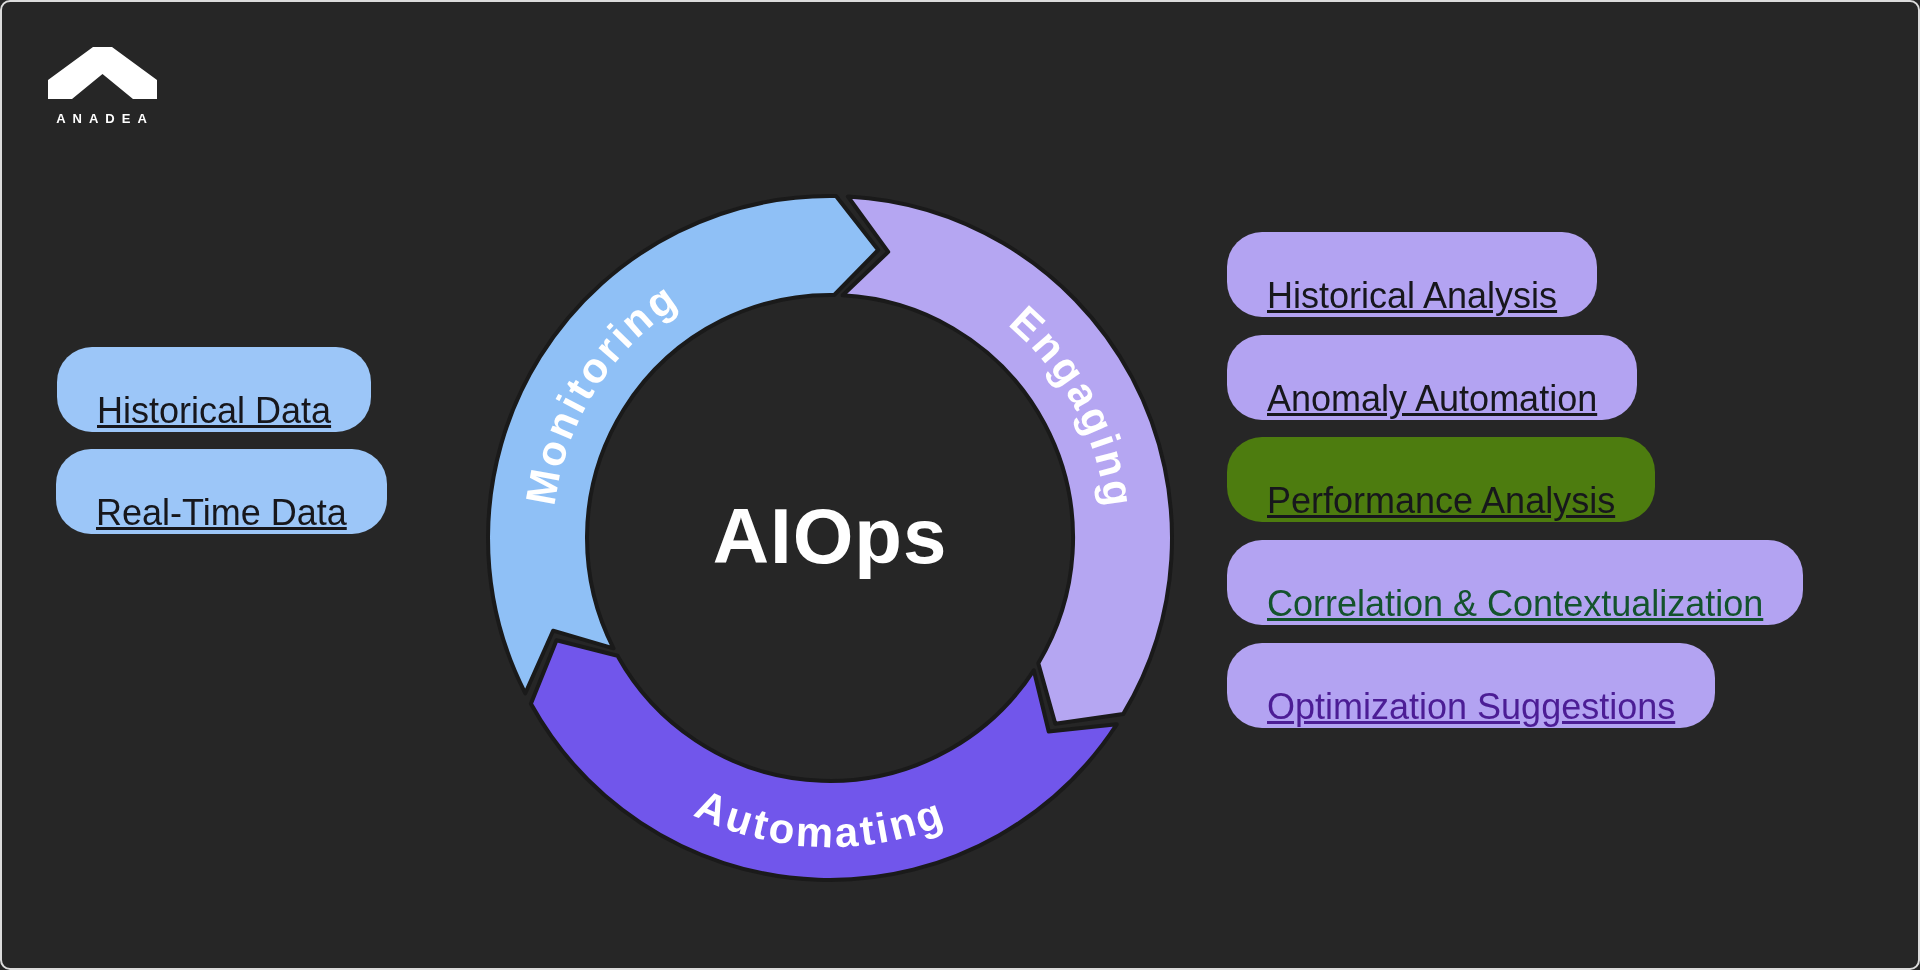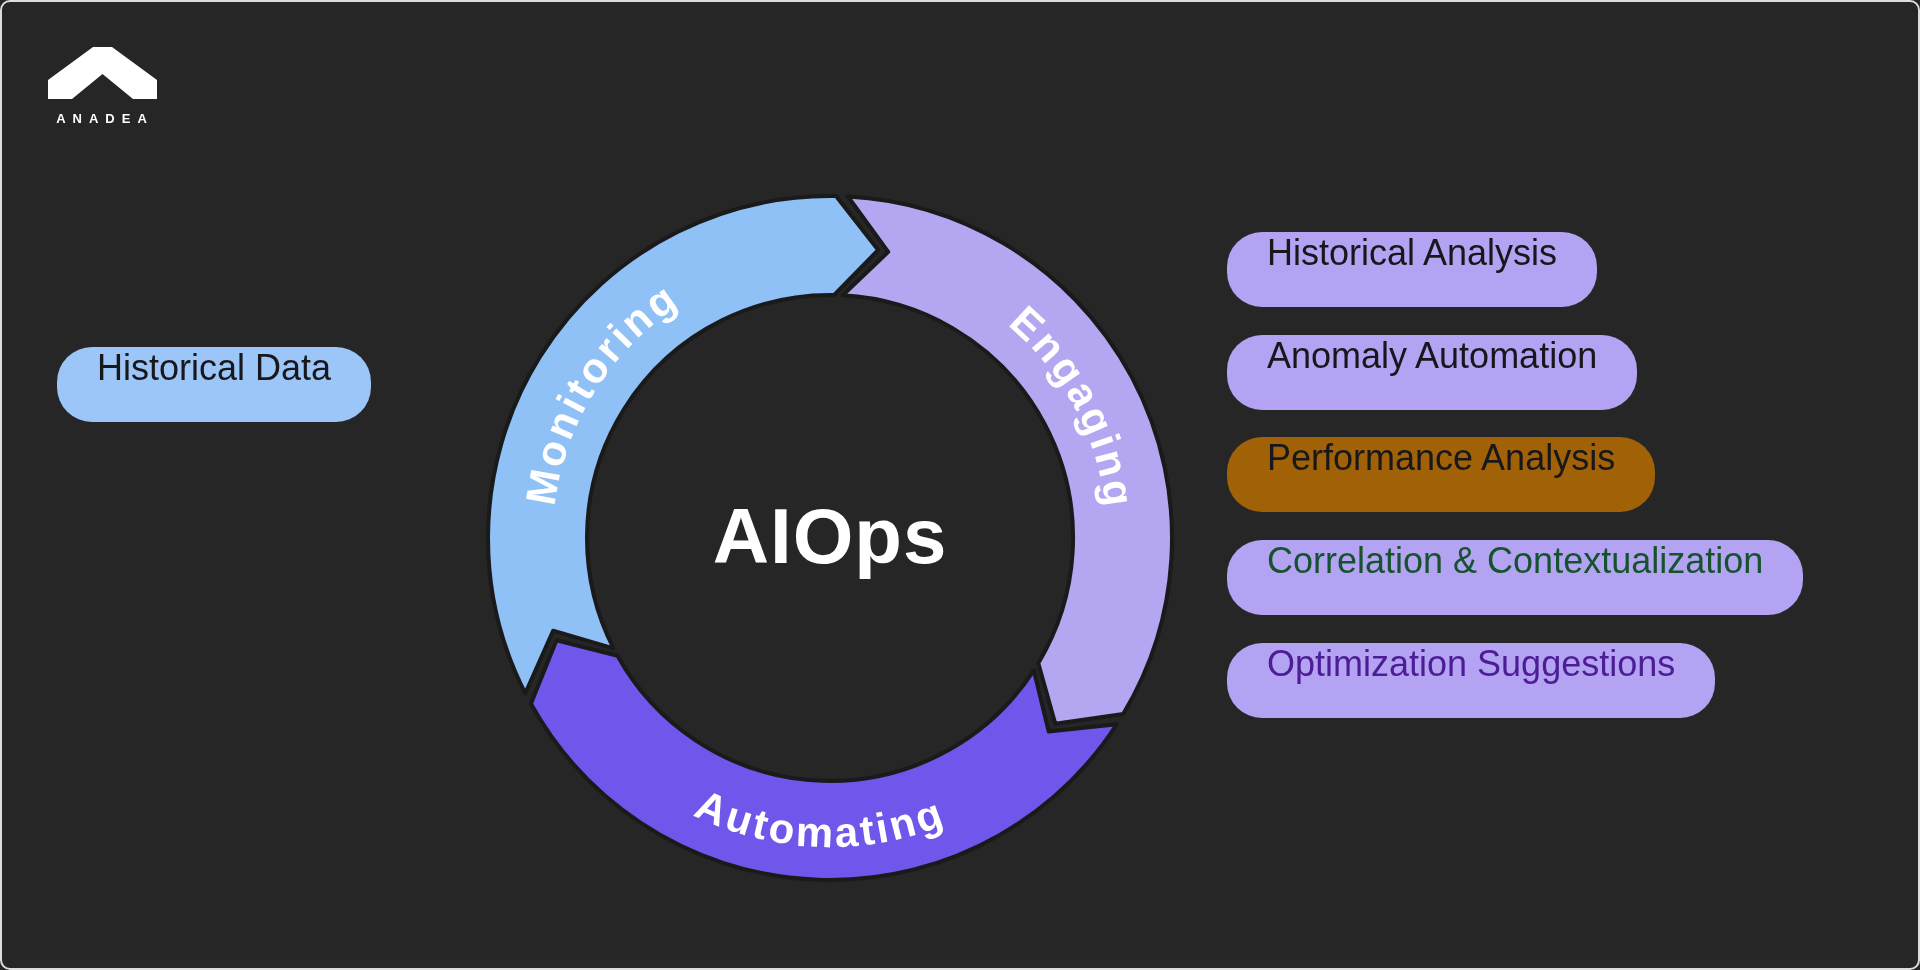--- a/index.html
+++ b/index.html
@@ -13,24 +13,24 @@
     pointer-events:none;z-index:10;
   }
   
   .logo{position:absolute;left:48px;top:47px;width:110px;text-align:center;}
   .logo-text{
     color:#ffffff;font-size:13px;font-weight:700;letter-spacing:7px;
     margin-top:6px;margin-left:4px;white-space:nowrap;
   }
   
   .pill{
-    position:absolute;height:75px;border-radius:35px;
-    display:inline-flex;align-items:flex-start;
+    position:absolute;height:85px;border-radius:35px;
+    display:inline-flex;align-items:flex-end;
     padding:0 40px;white-space:nowrap;
-    font-size:36px;font-weight:500;color:#17171c;
+    font-size:36px;font-weight:500;color:#17171c;text-decoration:underline;
   }
   
   #donut-svg{position:absolute;left:0;top:0;width:1920px;height:970px;}
   .arc-label{
     font-family:"Liberation Sans",sans-serif;
     font-size:42px;font-weight:700;fill:#ffffff;letter-spacing:3px;
   }
   #center-label{
     font-family:"Liberation Sans",sans-serif;
     font-size:78px;font-weight:700;fill:#ffffff;letter-spacing:1px;
@@ -60,28 +60,31 @@
       <path id="labelArc2" fill="none" d="M562.4,692.5 A309,309 0 0 0 1086.2,710.8"></path>
       <text id="center-label" x="830" y="536">AIOps</text>
   <text class="arc-label" text-anchor="middle" fill="#ffffff"><textPath href="#labelArc0" xlink:href="#labelArc0" startOffset="50%">Monitoring</textPath></text>
       <text class="arc-label" text-anchor="middle" fill="#ffffff"><textPath href="#labelArc1" xlink:href="#labelArc1" startOffset="50%">Engaging</textPath></text>
       <text class="arc-label" text-anchor="middle" fill="#ffffff"><textPath href="#labelArc2" xlink:href="#labelArc2" startOffset="50%">Automating</textPath></text>
     </svg>
 
   <div class="pill pill-left" style="left: 57px; top: 347px; background: rgb(156, 198, 248); color: rgb(23, 23, 28);">
     <span>Historical Data</span>
   </div>
+  <div class="pill pill-left" style="left: 56px; top: 449px; background: rgb(156, 198, 248); color: rgb(23, 23, 28);">
+    <span>Real-Time Data</span>
+  </div>
 
   <div class="pill pill-right" style="left: 1227px; top: 232px; background: rgb(179, 163, 242); color: rgb(23, 23, 28);">
     <span>Historical Analysis</span>
   </div>
   <div class="pill pill-right" style="left: 1227px; top: 335px; background: rgb(179, 163, 242); color: rgb(23, 23, 28);">
     <span>Anomaly Automation</span>
   </div>
-  <div class="pill pill-right" style="left: 1227px; top: 437px; background: #a16207; color: rgb(23, 23, 28);">
+  <div class="pill pill-right" style="left: 1227px; top: 437px; background: #4d7c0f; color: rgb(23, 23, 28);">
     <span>Performance Analysis</span>
   </div>
   <div class="pill pill-right" style="left: 1227px; top: 540px; background: rgb(179, 163, 242); color: #14532d;">
     <span>Correlation &amp; Contextualization</span>
   </div>
   <div class="pill pill-right" style="left: 1227px; top: 643px; background: rgb(179, 163, 242); color: #4c1d95;">
     <span>Optimization Suggestions</span>
   </div>
 
 </div>

